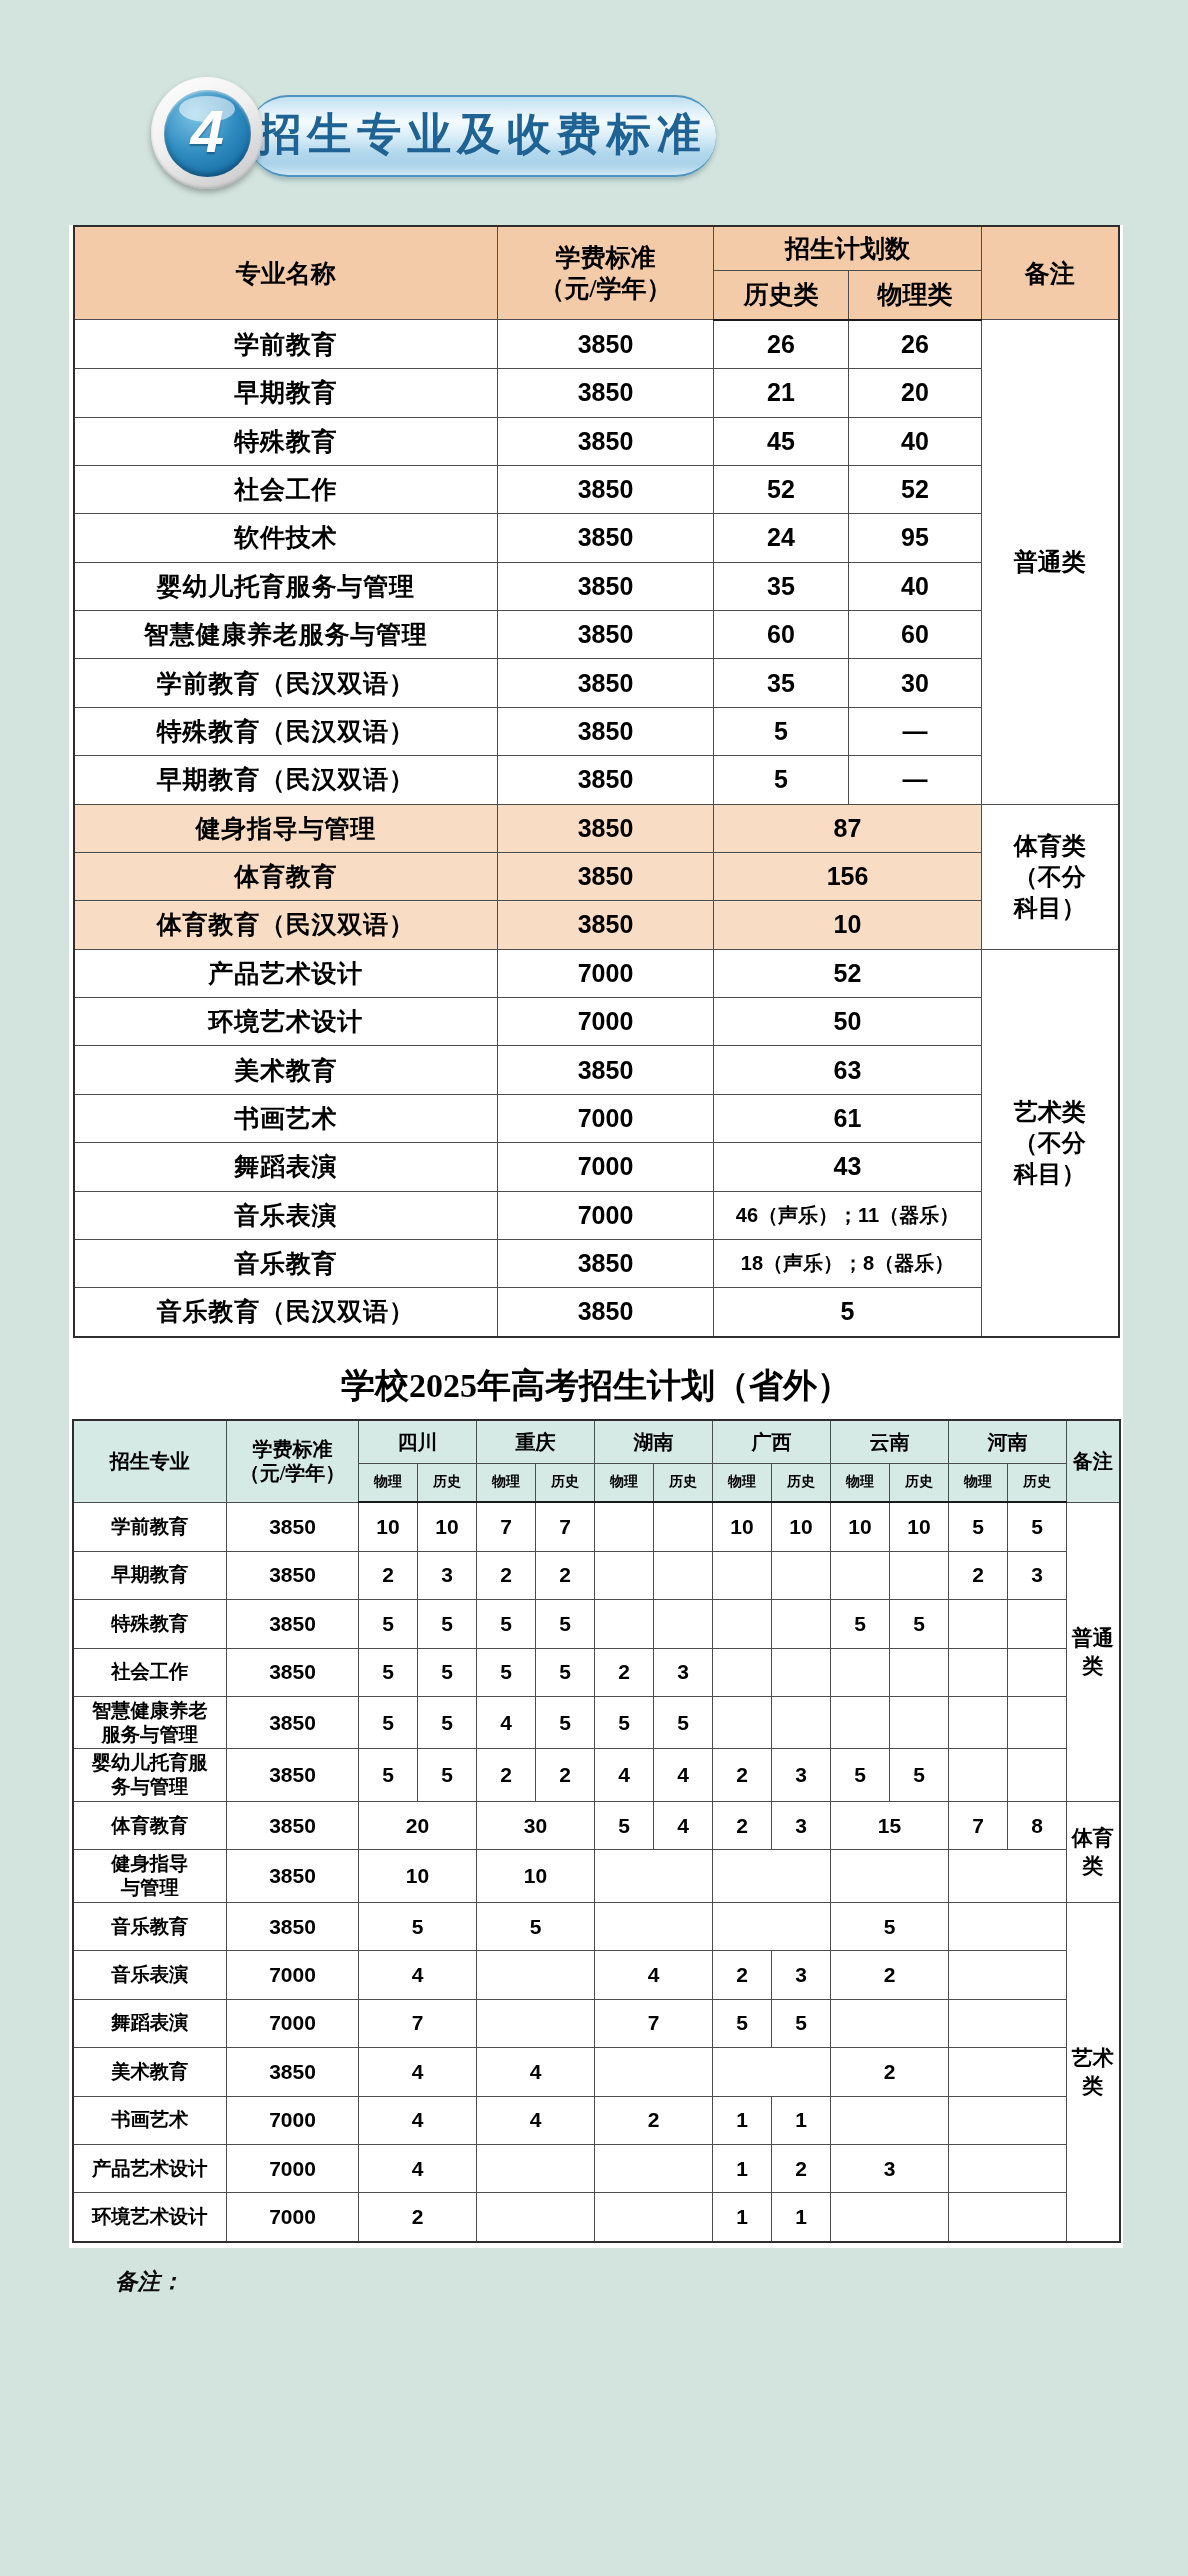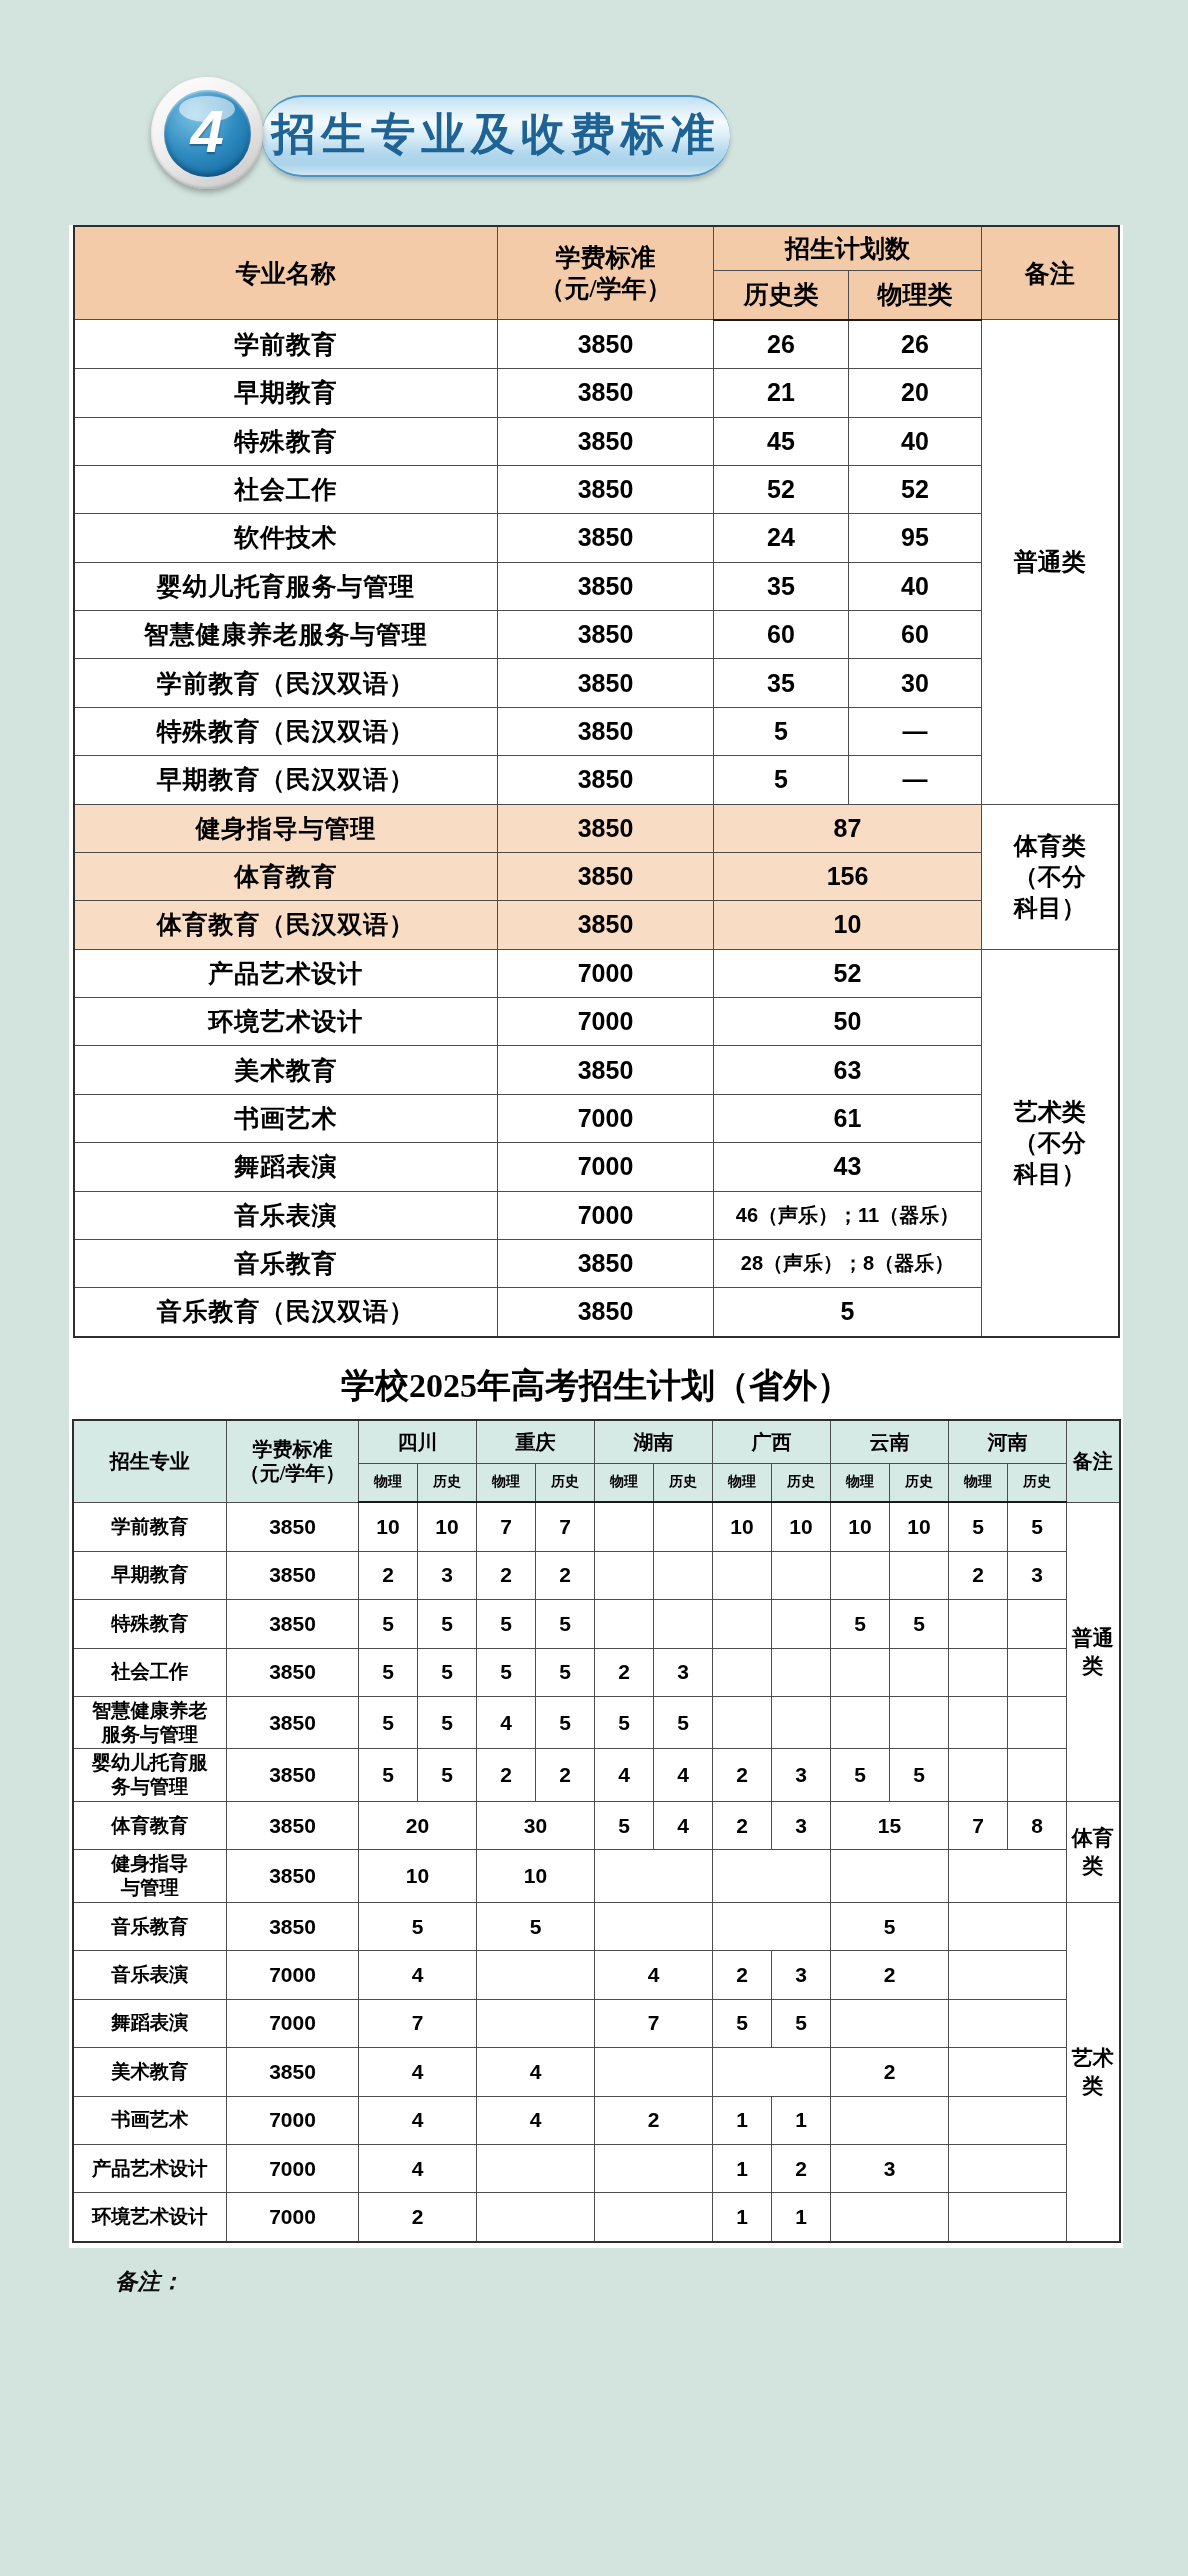--- a/index.html
+++ b/index.html
@@ -9,21 +9,21 @@
   body {
     width: 1189px;
     min-height: 2576px;
     font-family: "Liberation Sans", sans-serif;
     position: relative;
   }
 
   
   .banner-wrap { position: relative; height: 225px; }
   .banner-pill {
-    position: absolute; left: 262px; top: 95px;
+    position: absolute; left: 248px; top: 95px;
     width: 468px; height: 78px;
     border-radius: 40px;
     background: linear-gradient(180deg,#bfe0f1 0%, #ddeef8 16%, #f4fbfe 32%, #d8ecf7 52%, #b2d7ec 72%, #a9d2e9 86%, #cfe8f5 100%);
     border-top: 2.5px solid #4e93c0;
     border-bottom: 2.5px solid #4e93c0;
     box-shadow: 0 3.4px 4.2px rgba(80,110,120,.35);
     display: flex; align-items: center; justify-content: center;
   }
   .banner-title {
     color: #1e6394;
@@ -284,21 +284,21 @@
           <td colspan="2" class="n">43</td>
         </tr>
         <tr>
           <td class="nm">音乐表演</td>
           <td class="n">7000</td>
           <td colspan="2" class="n sm">46（声乐）；11（器乐）</td>
         </tr>
         <tr>
           <td class="nm">音乐教育</td>
           <td class="n">3850</td>
-          <td colspan="2" class="n sm">28（声乐）；8（器乐）</td>
+          <td colspan="2" class="n sm">18（声乐）；8（器乐）</td>
         </tr>
         <tr>
           <td class="nm">音乐教育（民汉双语）</td>
           <td class="n">3850</td>
           <td colspan="2" class="n">5</td>
         </tr>
       </tbody>
   </table>
 
   <div class="tbl-title second">学校2025年高考招生计划（省外）</div>

